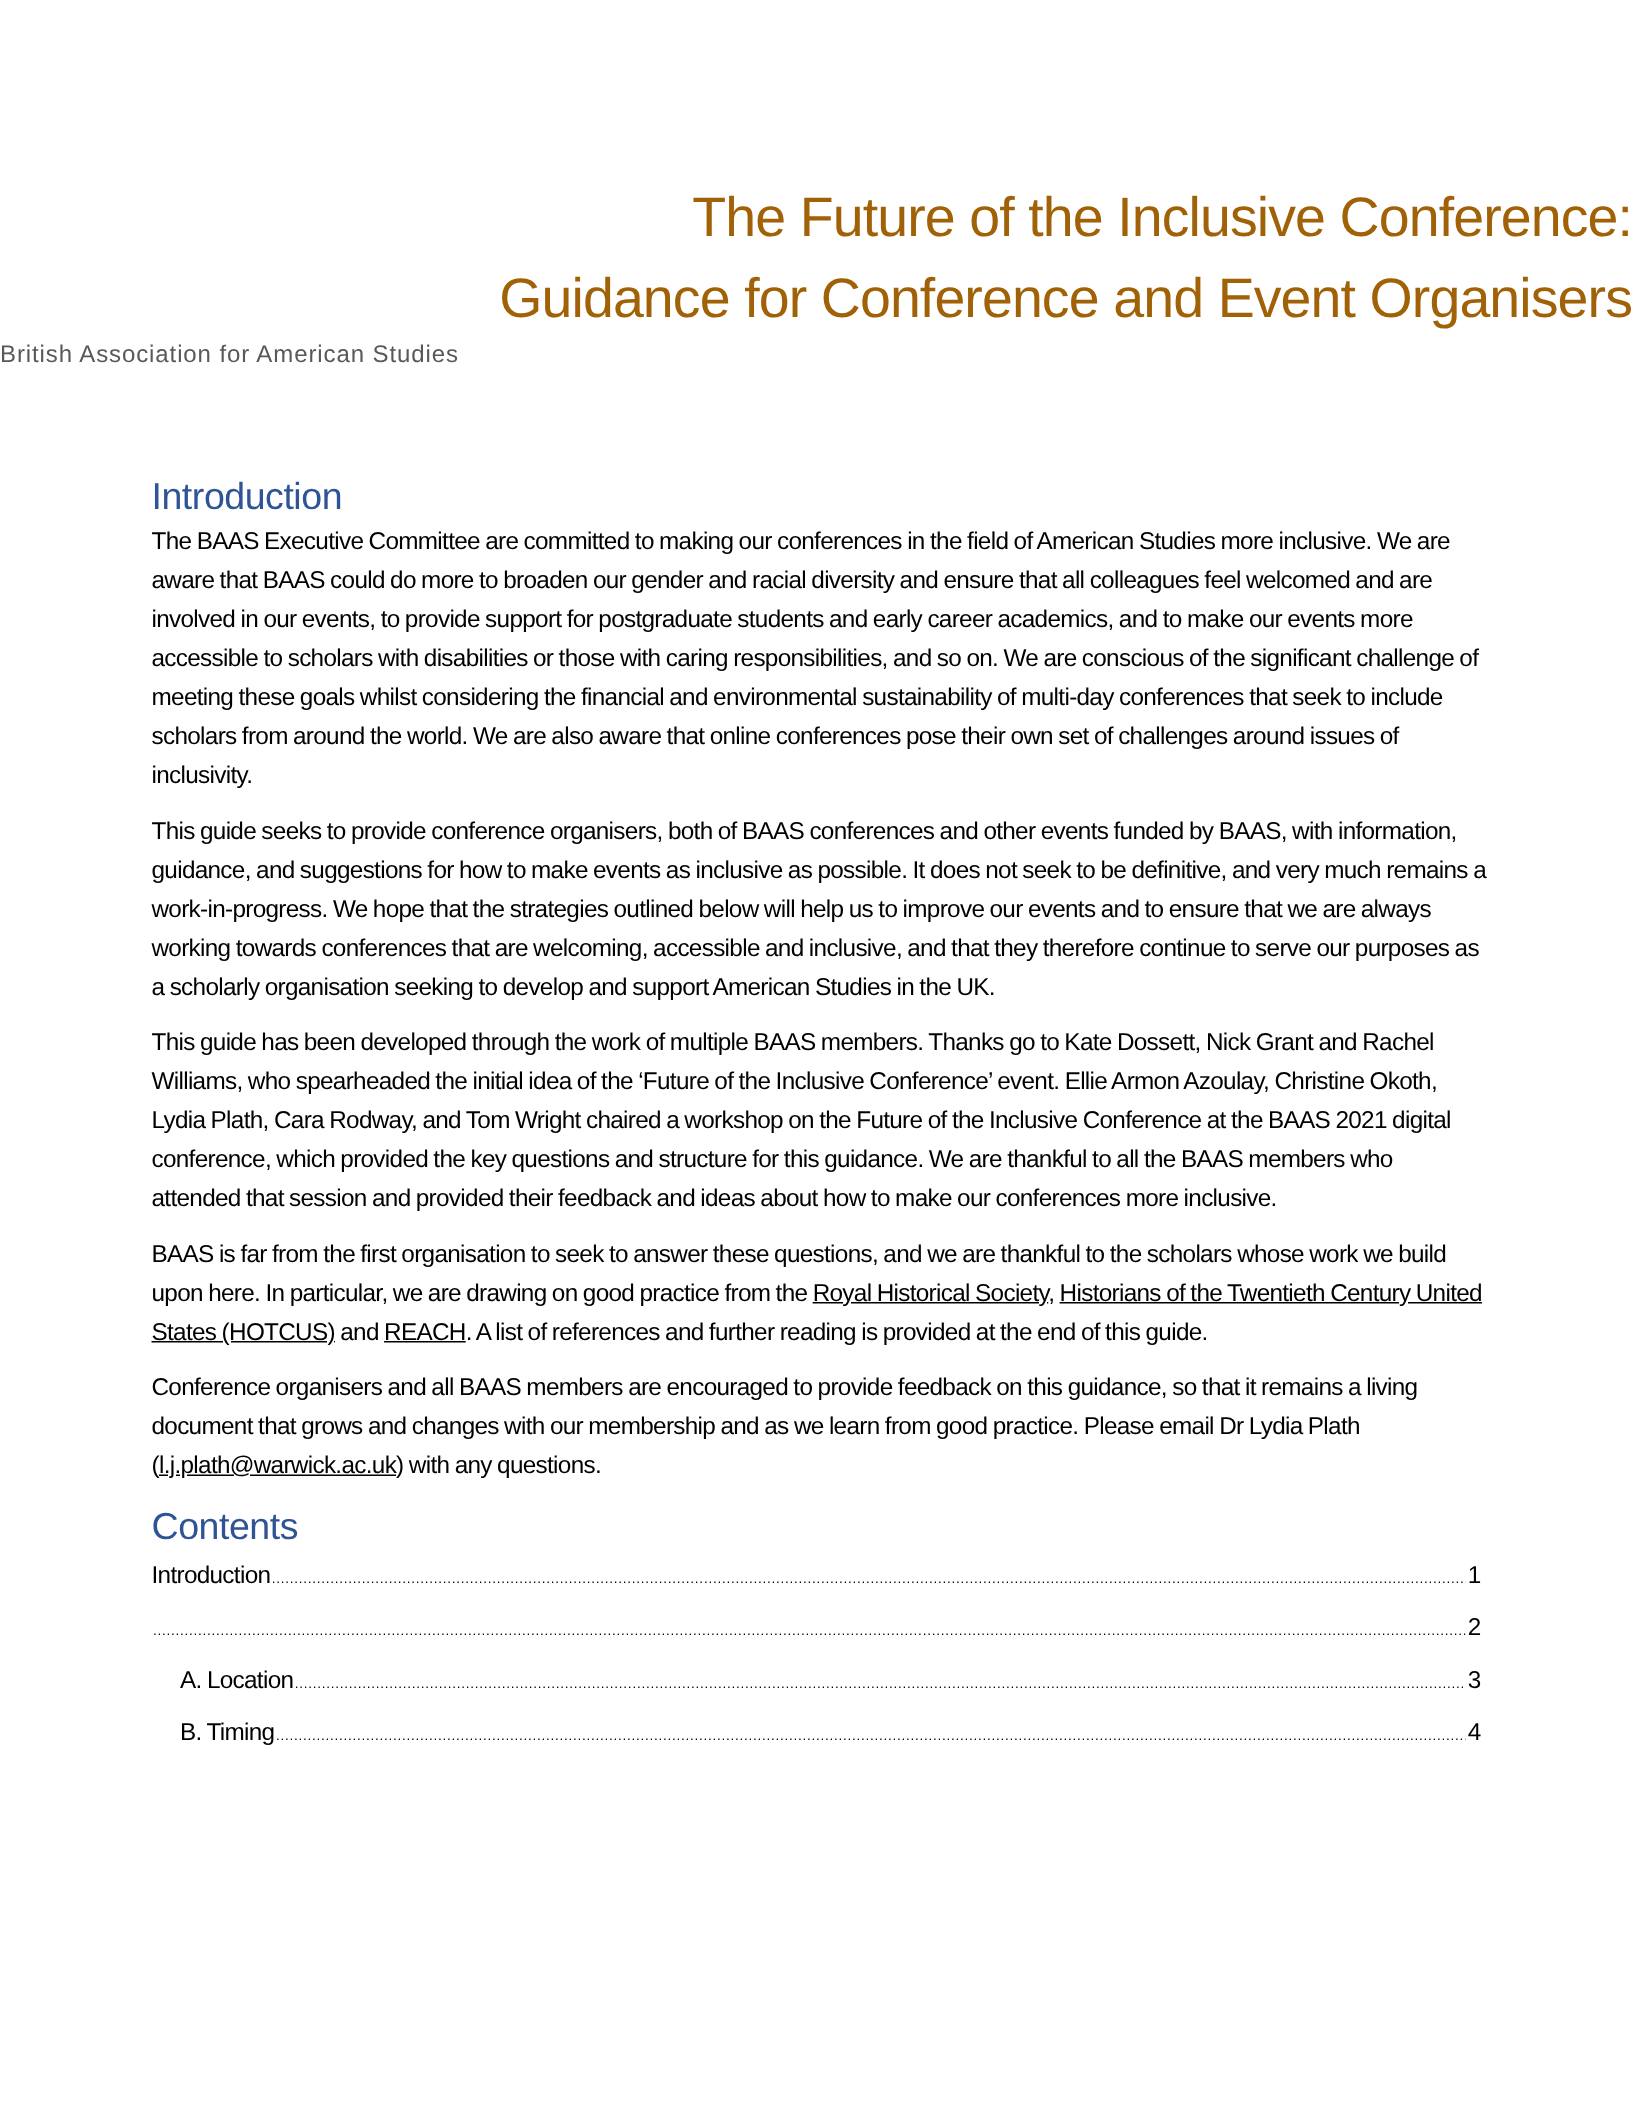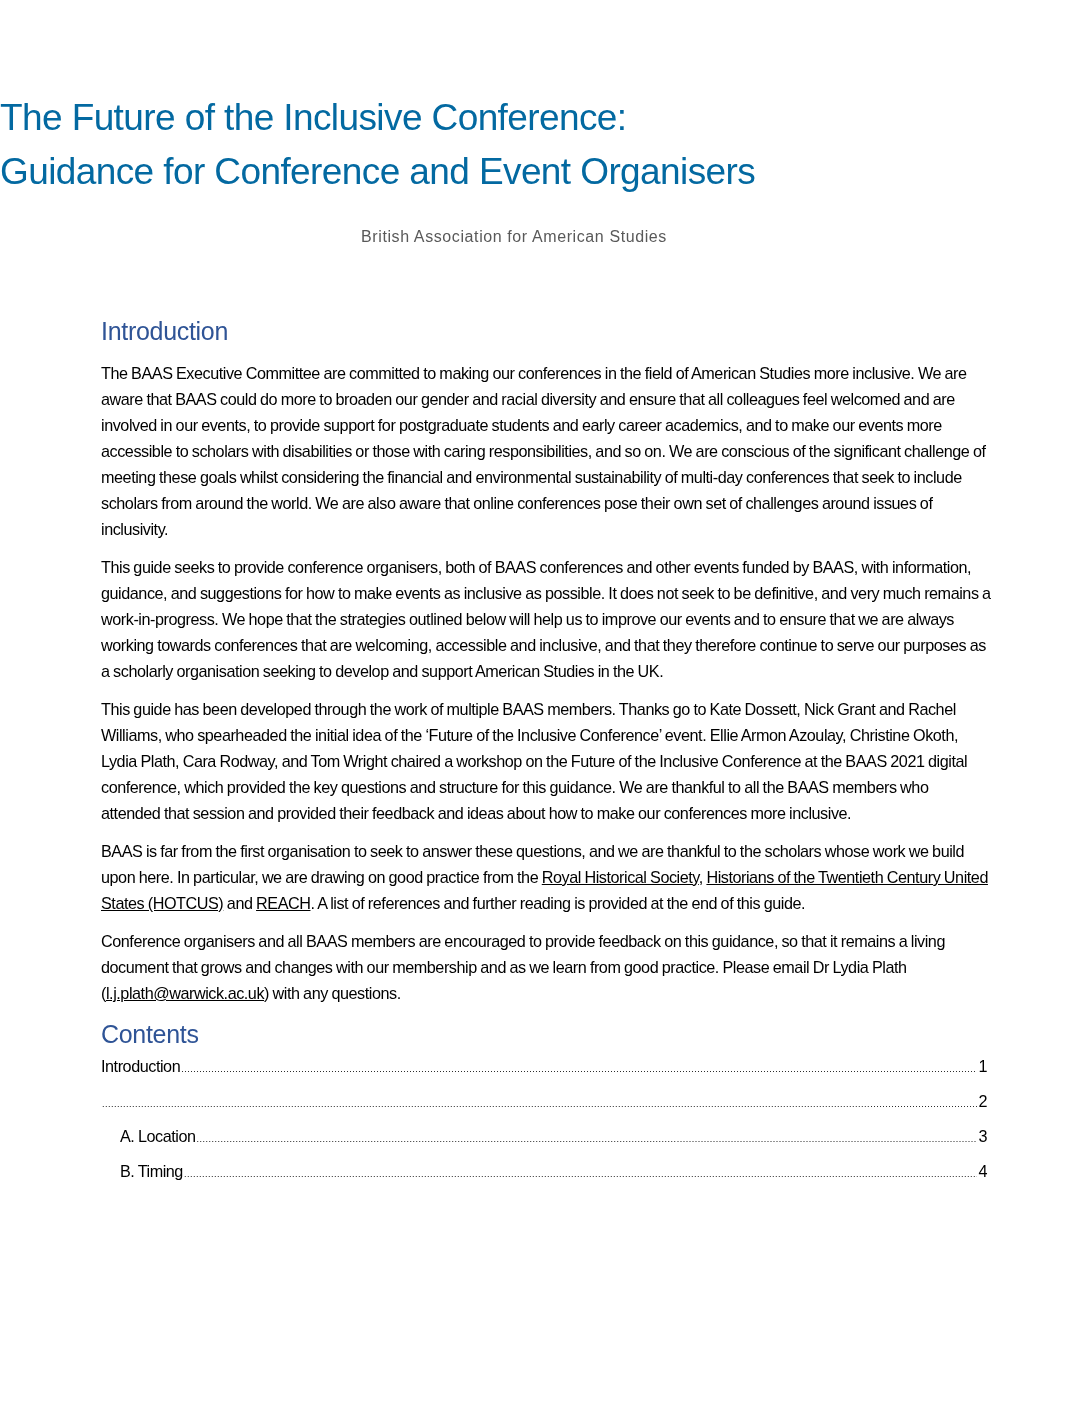--- a/index.html
+++ b/index.html
@@ -18,37 +18,36 @@
     .page {
       position: absolute;
       left: 0; top: 0;
       width: 1088px;
       height: 1408px;
       background: #ffffff;
     }
     .title {
       position: absolute;
       left: 0;
-      top: 91px;
+      top: 118px;
       width: 1088px;
-      text-align: left;
+      text-align: right;
       font-family: "Liberation Sans", sans-serif;
       font-weight: normal;
       font-size: 37px;
       line-height: 54px;
       letter-spacing: -0.6px;
-      color: #0369a1;
+      color: #a16207;
       margin: 0;
     }
     .subtitle {
       position: absolute;
       left: 0;
       top: 228px;
       width: 1028px;
-      text-align: center;
       font-size: 16px;
       letter-spacing: 0.6px;
       color: #595959;
       margin: 0;
     }
     .content {
       position: absolute;
       left: 101px;
       top: 314px;
       width: 890px;
@@ -56,21 +55,21 @@
     h2.heading {
       font-family: "Liberation Sans", sans-serif;
       font-weight: normal;
       font-size: 25px;
       line-height: 34px;
       color: #2f5496;
       margin: 0;
       letter-spacing: -0.3px;
     }
     p.para {
-      margin: 12px 0 11px 0;
+      margin: 0 0 11px 0;
       font-size: 16.2px;
       line-height: 26px;
       letter-spacing: -0.45px;
       word-spacing: -0.5px;
       color: #000000;
     }
     a.link {
       color: #000000;
       text-decoration: underline;
     }

